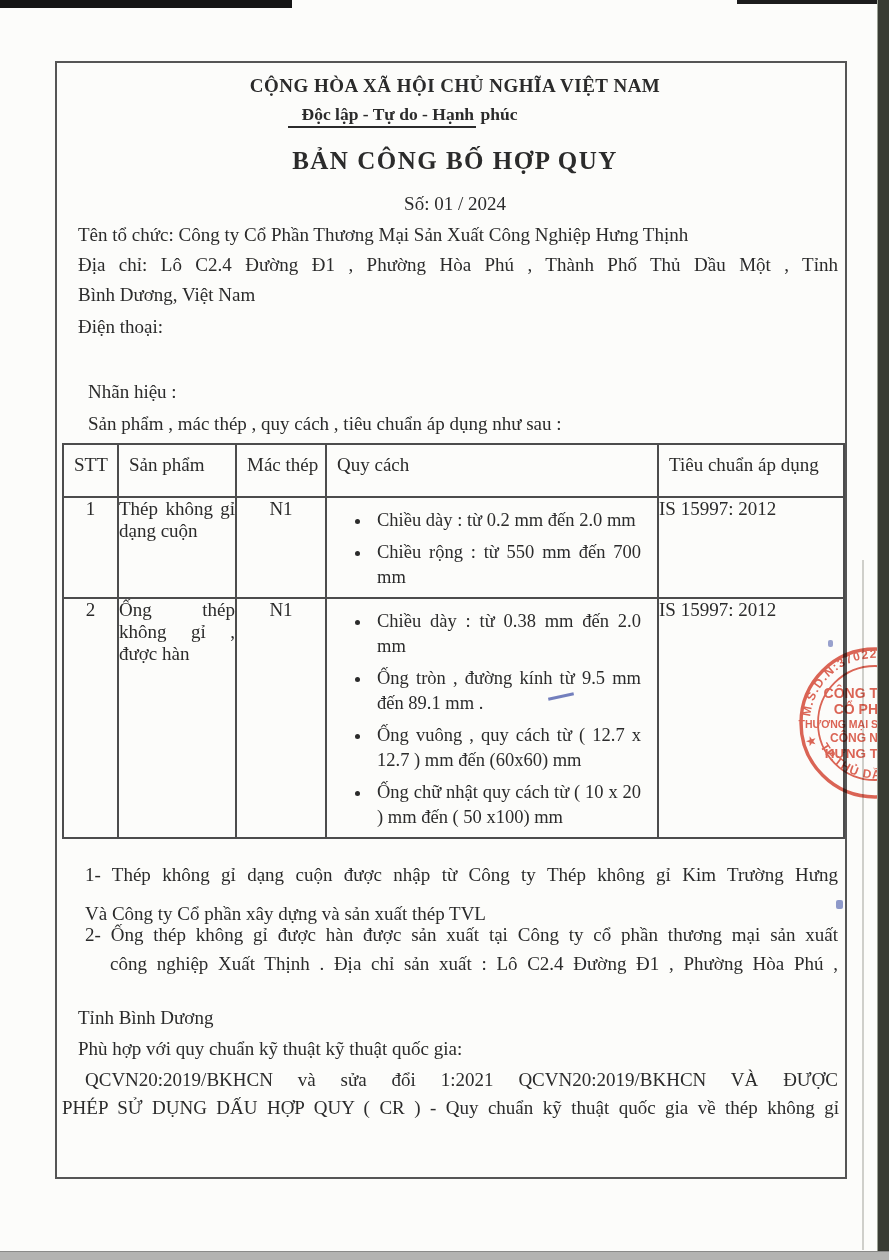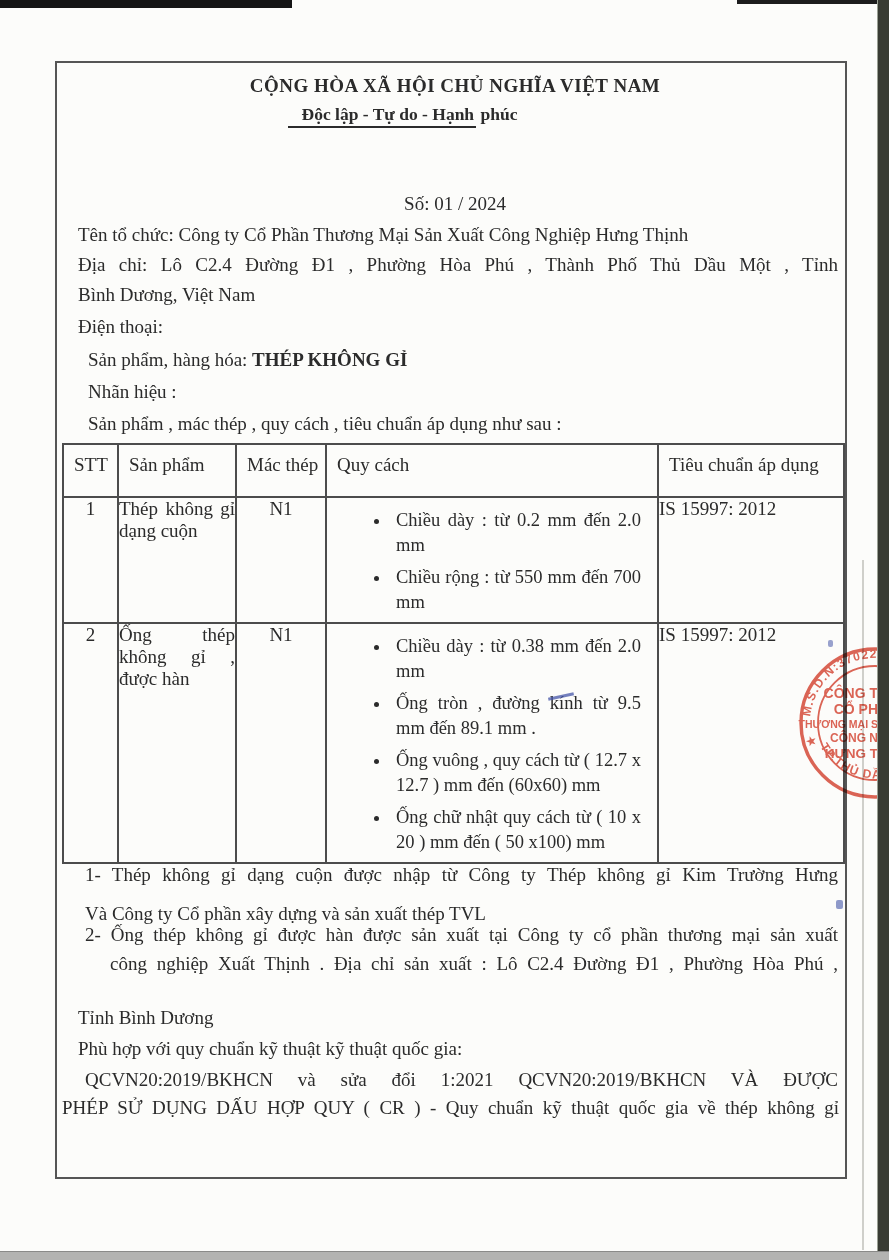--- a/index.html
+++ b/index.html
@@ -38,21 +38,21 @@
   table.spec{position:absolute;left:62px;top:443px;width:781px;border-collapse:collapse;table-layout:fixed;z-index:3;}
   table.spec th,table.spec td{border:2px solid #4c4c4c;vertical-align:top;font-size:19px;font-weight:normal;padding:0;}
   table.spec th{height:42px;text-align:left;padding:9px 4px 0 10px;}
   th.c-stt,td.c-stt{text-align:center;}
   td.c-stt{padding-top:9px;}
   td.c-sp{padding:9px 8px 0 10px;text-align:justify;white-space:normal;}
   td.c-mt{text-align:center;padding-top:9px;}
   td.c-tc{padding:9px 4px 0 9px;}
   tr.r1{height:94px;}
   tr.r2{height:232px;}
-  ul.specs{margin:10px 0 0 0;padding:0 16px 0 64px;list-style:disc;}
+  ul.specs{margin:10px 0 0 0;padding:0 16px 0 45px;list-style:disc;}
   ul.specs li{font-size:18.5px;line-height:25px;margin-bottom:7px;padding-left:5px;text-align:justify;}
   
   .n1l1{left:85px;top:862px;width:753px;}
   .n1l2{left:85px;top:901px;}
   .n2l1{left:85px;top:922px;width:753px;}
   .n2l2{left:110px;top:951px;width:728px;}
   .n2l3{left:110px;top:979px;}
   .prov{left:78px;top:1005px;}
   .conf{left:78px;top:1036px;}
   .ql1{left:85px;top:1067px;width:753px;}
@@ -72,29 +72,27 @@
 
   <div class="abs art-top-left"></div>
   <div class="abs art-top-right"></div>
   <div class="abs crease"></div>
   <div class="abs page-border"></div>
 
   <div class="t hdr-national">CỘNG HÒA XÃ HỘI CHỦ NGHĨA VIỆT NAM</div>
   <div class="t hdr-motto">
     <span class="motto-u">Độc lập - Tự do - Hạnh</span><span> phúc</span>
   </div>
+  <div class="t hdr-title">BẢN CÔNG BỐ HỢP QUY</div>
   <div class="t hdr-no">Số: 01 / 2024</div>
 
   <div class="t ln-org">Tên tổ chức: Công ty Cổ Phần Thương Mại Sản Xuất Công Nghiệp Hưng Thịnh</div>
   <div class="t ln-addr1 just">Địa chỉ: Lô C2.4 Đường Đ1 , Phường Hòa Phú , Thành Phố Thủ Dầu Một , Tỉnh</div>
   <div class="t ln-addr2">Bình Dương, Việt Nam</div>
   <div class="t ln-phone">Điện thoại:</div>
-  <div class="t ln-product">
-    <span>Sản phẩm, hàng hóa: </span><span class="b">THÉP KHÔNG GỈ</span>
-  </div>
   <div class="t ln-brand">Nhãn hiệu :</div>
   <div class="t ln-intro">Sản phẩm , mác thép , quy cách , tiêu chuẩn áp dụng như sau :</div>
 
   <table class="spec">
     <colgroup>
       <col style="width:55px">
         <col style="width:118px">
         <col style="width:90px">
         <col style="width:332px">
         <col style="width:186px">

